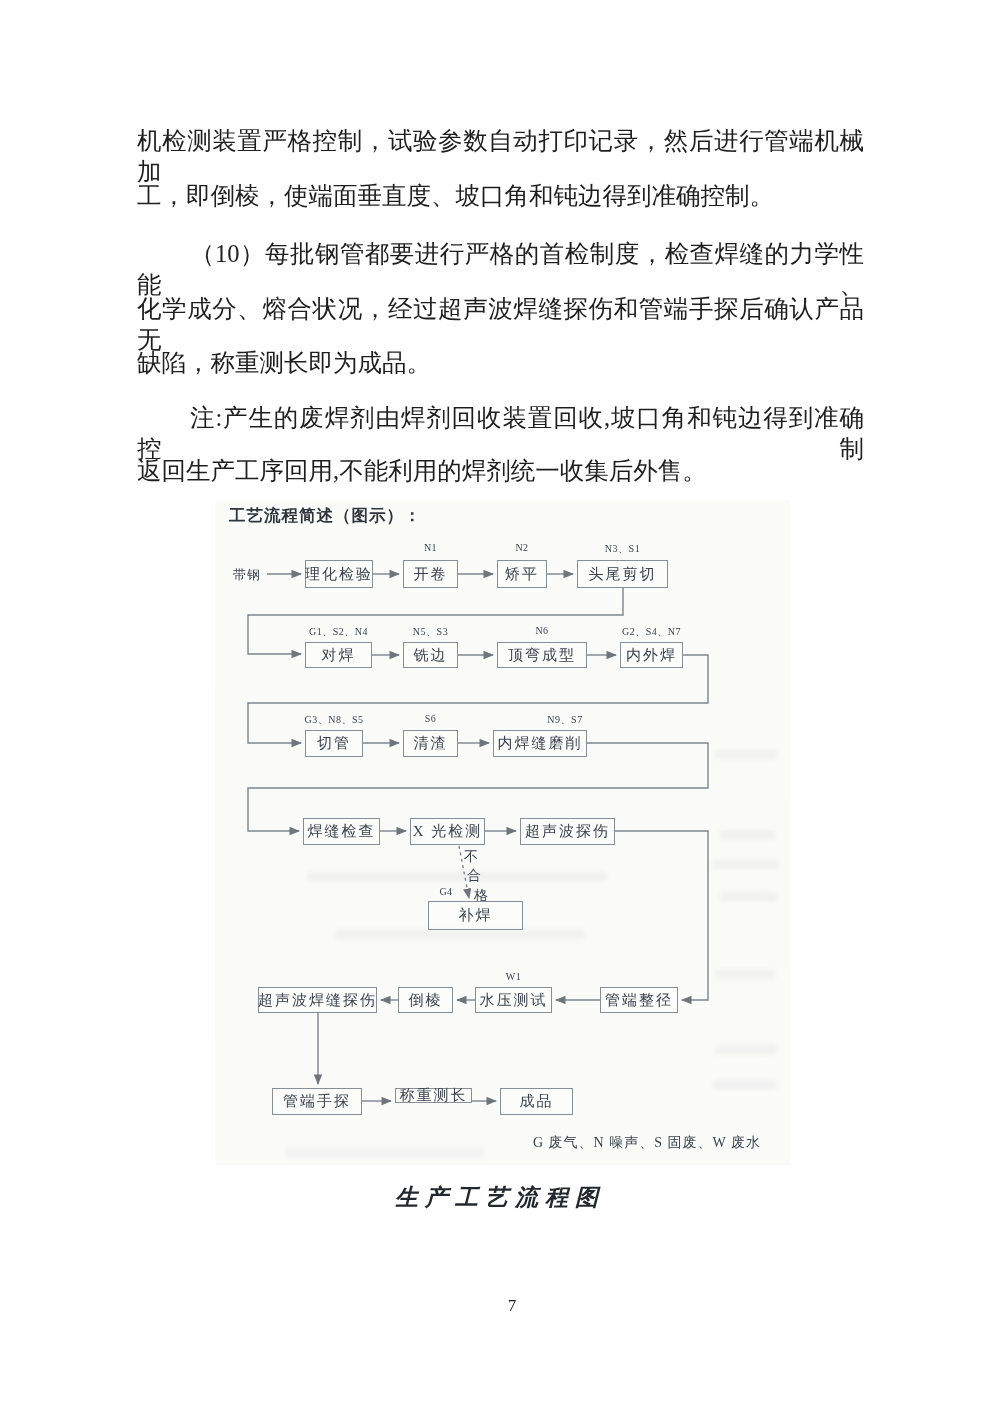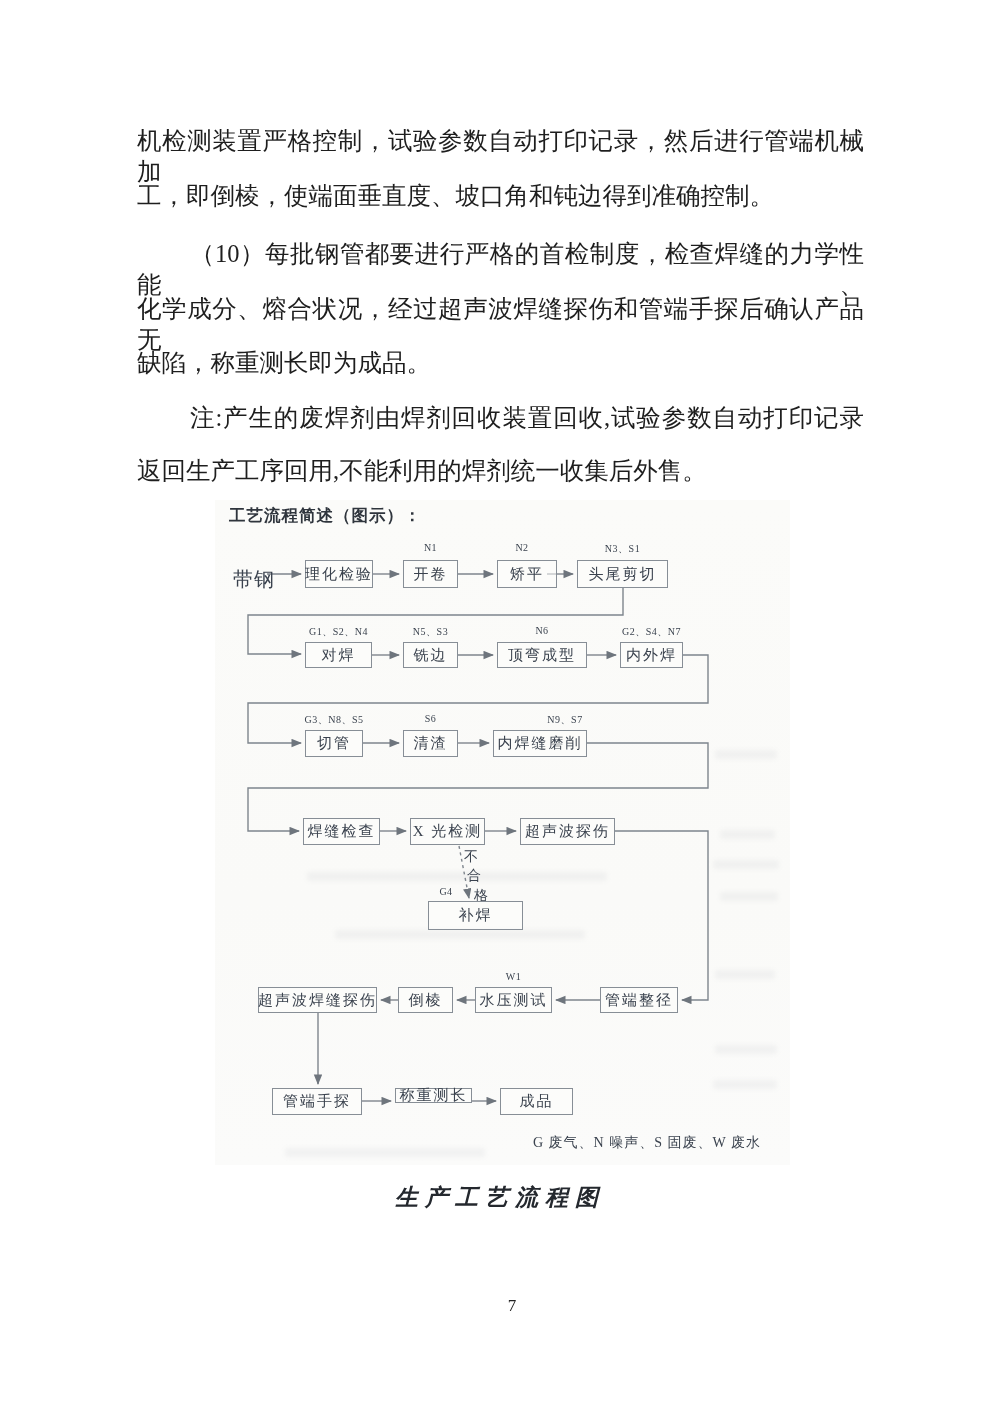--- a/index.html
+++ b/index.html
@@ -31,21 +31,21 @@
     position:absolute;border:1.4px solid #878e96;background:rgba(253,253,252,.55);
     display:flex;align-items:center;justify-content:center;
     font-size:15px;color:#3a424e;letter-spacing:2px;box-sizing:border-box;
     white-space:nowrap;
   }
   .fnote{
     position:absolute;font-size:10px;color:#3a424e;text-align:center;
     letter-spacing:.5px;white-space:nowrap;
   }
   .ftext{
-    position:absolute;font-size:20px;color:#3a424e;letter-spacing:1px;white-space:nowrap;
+    position:absolute;font-size:13px;color:#3a424e;letter-spacing:1px;white-space:nowrap;
   }
   .fail-char{position:absolute;font-size:14px;color:#3a424e;}
   .legend{
     position:absolute;left:318px;top:634px;font-size:14px;color:#3a424e;
     letter-spacing:1px;white-space:nowrap;
   }
   .smudge{
     position:absolute;background:#9aa0a8;opacity:.10;filter:blur(2.5px);
     border-radius:3px;pointer-events:none;
   }
@@ -61,21 +61,21 @@
   }
 </style>
 </head>
 <body>
 
 <div class="doc-line full" style="top:126px">机检测装置严格控制，试验参数自动打印记录，然后进行管端机械加</div>
 <div class="doc-line" style="top:181px">工，即倒棱，使端面垂直度、坡口角和钝边得到准确控制。</div>
 <div class="doc-line full indent" style="top:239px">（10）每批钢管都要进行严格的首检制度，检查焊缝的力学性能、</div>
 <div class="doc-line full" style="top:294px">化学成分、熔合状况，经过超声波焊缝探伤和管端手探后确认产品无</div>
 <div class="doc-line" style="top:348px">缺陷，称重测长即为成品。</div>
-<div class="doc-line full indent" style="top:403px">注:产生的废焊剂由焊剂回收装置回收,试验参数自动打印记录</div>
+<div class="doc-line full indent" style="top:403px">注:产生的废焊剂由焊剂回收装置回收,坡口角和钝边得到准确控制</div>
 <div class="doc-line" style="top:456px">返回生产工序回用,不能利用的焊剂统一收集后外售。</div>
 
 <div class="scan">
 
   <div class="smudge" style="left:500px;top:250px;width:62px;height:9px"></div>
   <div class="smudge" style="left:505px;top:330px;width:55px;height:9px"></div>
   <div class="smudge" style="left:498px;top:360px;width:66px;height:9px"></div>
   <div class="smudge" style="left:505px;top:392px;width:58px;height:9px"></div>
   <div class="smudge" style="left:92px;top:372px;width:300px;height:9px"></div>
   <div class="smudge" style="left:120px;top:430px;width:250px;height:9px"></div>
@@ -122,21 +122,21 @@
 
   <div class="fnote" style="left:188px;top:42px;width:55px">N1</div>
   <div class="fnote" style="left:282px;top:42px;width:50px">N2</div>
   <div class="fnote" style="left:362px;top:42px;width:91px">N3、S1</div>
   <div class="fbox" style="left:90px;top:60px;width:68px;height:28px">
       <span>理化检验</span>
     </div>
   <div class="fbox" style="left:188px;top:60px;width:55px;height:28px">
       <span>开卷</span>
     </div>
-  <div class="fbox" style="left:282px;top:60px;width:60px;height:28px">
+  <div class="fbox" style="left:282px;top:60px;width:50px;height:28px">
       <span>矫平</span>
     </div>
   <div class="fbox" style="left:362px;top:60px;width:91px;height:28px">
       <span>头尾剪切</span>
     </div>
 
   <div class="fnote" style="left:75px;top:125px;width:97px">G1、S2、N4</div>
   <div class="fnote" style="left:188px;top:125px;width:55px">N5、S3</div>
   <div class="fnote" style="left:282px;top:125px;width:90px">N6</div>
   <div class="fnote" style="left:388px;top:125px;width:97px">G2、S4、N7</div>

